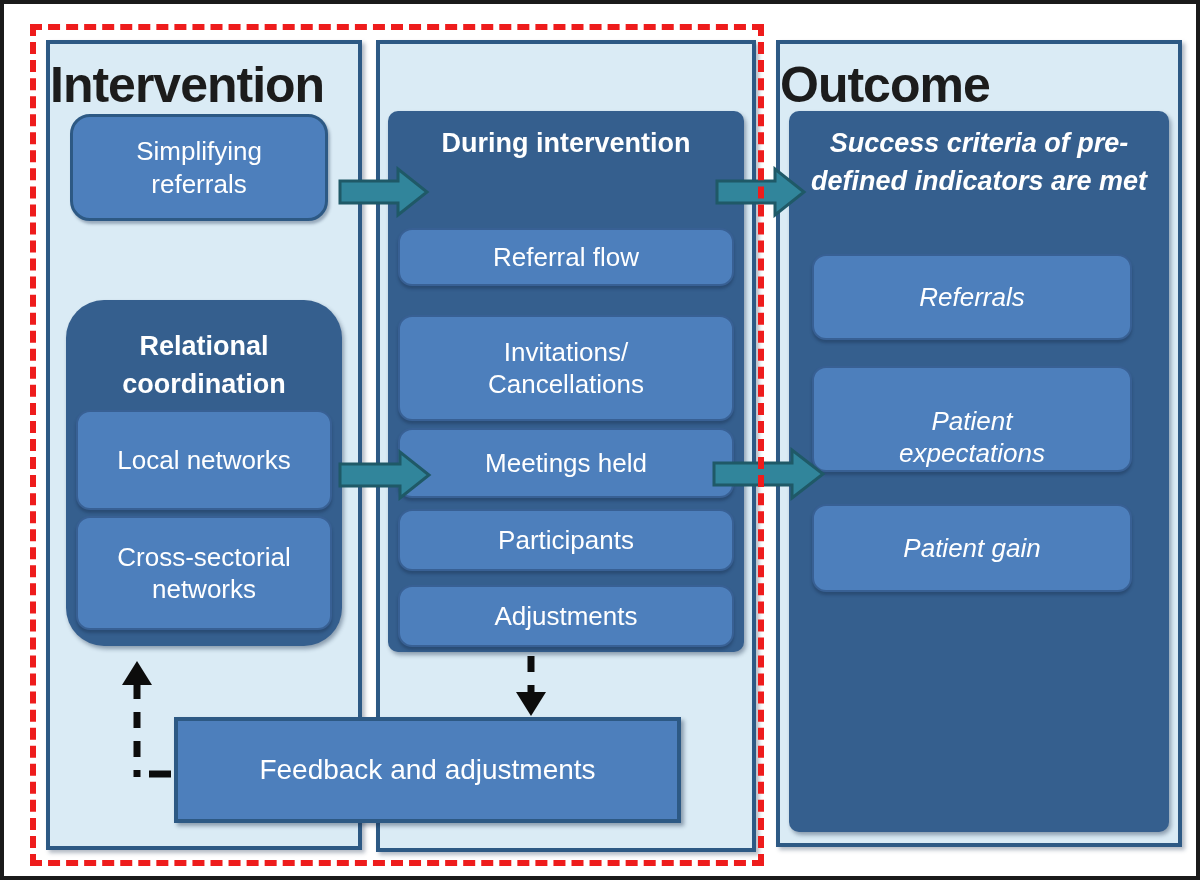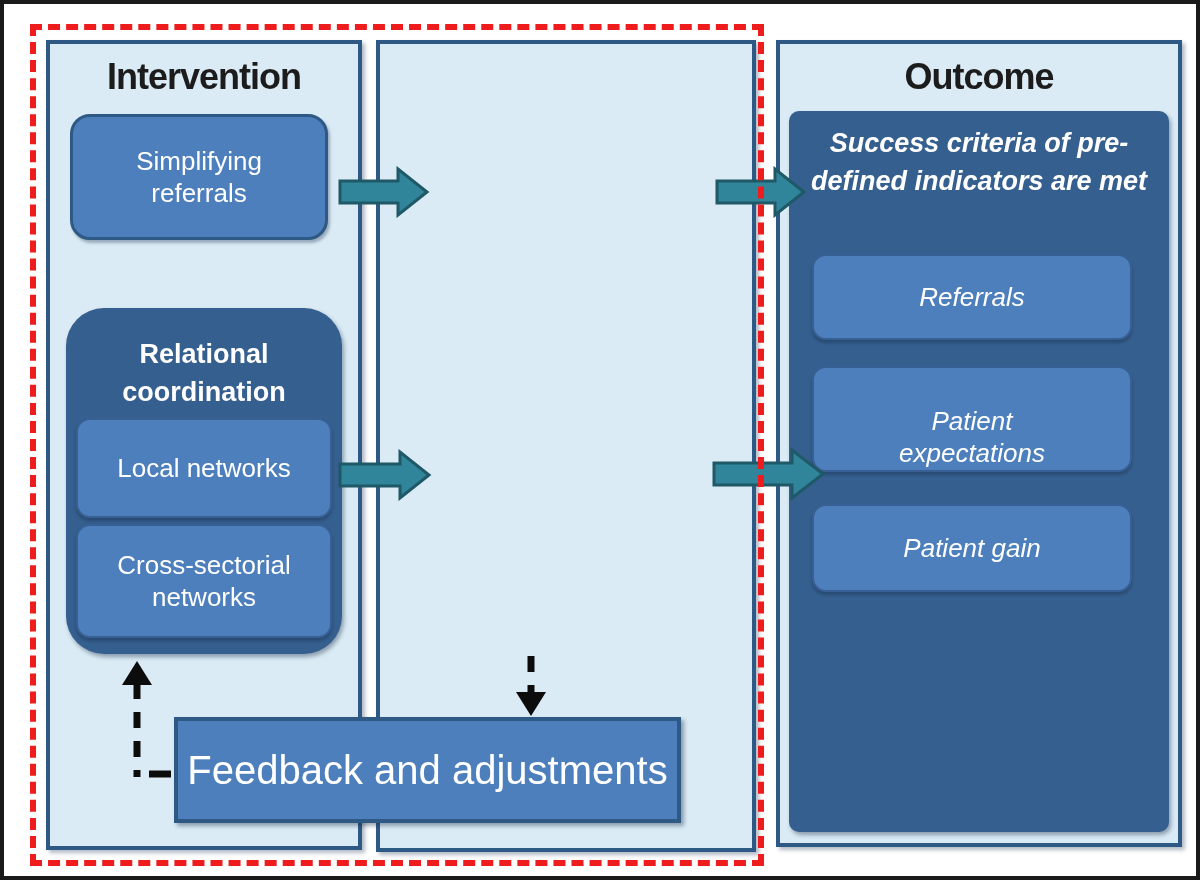--- a/index.html
+++ b/index.html
@@ -16,22 +16,22 @@
   }
   
   .col{
     top:36px;background:#daebf5;border:4px solid #2d5984;
     box-shadow:3px 3px 4px rgba(40,60,90,.35);z-index:10;
   }
   .col-intervention{left:42px;width:316px;height:810px;}
   .col-output{left:372px;width:380px;height:812px;}
   .col-outcome{left:772px;width:406px;height:807px;}
   .col-title{
-    left:0;top:12px;width:100%;text-align:center;
-    font-size:36px;font-weight:bold;color:#1c1c1c;letter-spacing:-1px;
+    left:0;top:12px;width:100%;text-align:left;
+    font-size:50px;font-weight:bold;color:#1c1c1c;letter-spacing:-1px;
   }
   
   .box{
     display:flex;align-items:center;justify-content:center;text-align:center;
     color:#ffffff;line-height:1.25;
   }
   .box-light{
     background:#4d7fbc;border:3px solid #2d5984;border-radius:20px;
     font-size:26px;box-shadow:2px 3px 3px rgba(30,50,80,.35);
   }
@@ -45,57 +45,76 @@
   }
   .group-title{
     width:100%;text-align:center;font-weight:bold;font-size:27px;color:#ffffff;line-height:1.4;
   }
   .rel-box{border-radius:38px;}
   
   .feedback{
     left:170px;top:713px;width:507px;height:106px;
     background:#4d7fbc;border:4px solid #2d5984;
     display:flex;align-items:center;justify-content:center;
-    color:#fff;font-size:40px;z-index:30;
+    color:#fff;font-size:28px;z-index:30;
     box-shadow:3px 3px 4px rgba(20,40,70,.4);
   }
   .arrow-svg{z-index:40;pointer-events:none;}
   .dash-arrow-svg{z-index:35;pointer-events:none;}
 </style>
 </head>
 <body>
 
 <div class="canvas">
 
   <div class="abs col col-intervention">
     <div class="abs col-title">Intervention</div>
 
-    <div class="abs box box-light" style="left:20px;top:70px;width:258px;height:126px;">
+    <div class="abs box box-light" style="left:20px;top:70px;width:258px;height:107px;">
       <span style="padding:0 28px;">Simplifying referrals</span>
     </div>
 
-    <div class="abs box-dark rel-box" style="left:16px;top:264px;width:276px;height:346px;text-decoration:underline;">
+    <div class="abs box-dark rel-box" style="left:16px;top:256px;width:276px;height:346px;text-decoration:underline;">
       <div class="abs group-title" style="top:28px;padding:0 30px;width:auto;left:0;right:0;">Relational coordination</div>
       <div class="abs box box-light-inner" style="left:10px;top:110px;width:256px;height:100px;">
         <span>Local networks</span>
       </div>
       <div class="abs box box-light-inner" style="left:10px;top:216px;width:256px;height:114px;">
         <span style="padding:0 30px;">Cross-sectorial networks</span>
       </div>
     </div>
 
     <svg class="abs dash-arrow-svg" style="left:54px;top:615px;" width="120" height="130" viewBox="0 0 120 130">
       <polygon points="33,2 18,26 48,26" fill="#0c0c0c"></polygon>
       <line x1="33" y1="24" x2="33" y2="118" stroke="#0c0c0c" stroke-width="7" stroke-dasharray="16 13"></line>
       <line x1="45" y1="115" x2="78" y2="115" stroke="#0c0c0c" stroke-width="7" stroke-dasharray="22 12"></line>
     </svg>
   </div>
 
   <div class="abs col col-output">
 
+    <div class="abs box-dark" style="left:8px;top:67px;width:356px;height:541px;">
+      <div class="abs group-title" style="top:14px;left:0;right:0;">During intervention</div>
+
+      <div class="abs box box-light-inner" style="left:10px;top:117px;width:336px;height:58px;">
+        <span>Referral flow</span>
+      </div>
+      <div class="abs box box-light-inner" style="left:10px;top:204px;width:336px;height:106px;">
+        <span style="padding:0 70px;">Invitations/ Cancellations</span>
+      </div>
+      <div class="abs box box-light-inner" style="left:10px;top:317px;width:336px;height:70px;">
+        <span>Meetings held</span>
+      </div>
+      <div class="abs box box-light-inner" style="left:10px;top:398px;width:336px;height:62px;">
+        <span>Participants</span>
+      </div>
+      <div class="abs box box-light-inner" style="left:10px;top:474px;width:336px;height:62px;">
+        <span>Adjustments</span>
+      </div>
+    </div>
 
     <svg class="abs dash-arrow-svg" style="left:131px;top:610px;" width="40" height="64" viewBox="0 0 40 64">
       <line x1="20" y1="2" x2="20" y2="40" stroke="#0c0c0c" stroke-width="7" stroke-dasharray="16 13"></line>
       <polygon points="20,62 5,38 35,38" fill="#0c0c0c"></polygon>
     </svg>
   </div>
 
   <div class="abs col col-outcome">
     <div class="abs col-title">Outcome</div>
 

